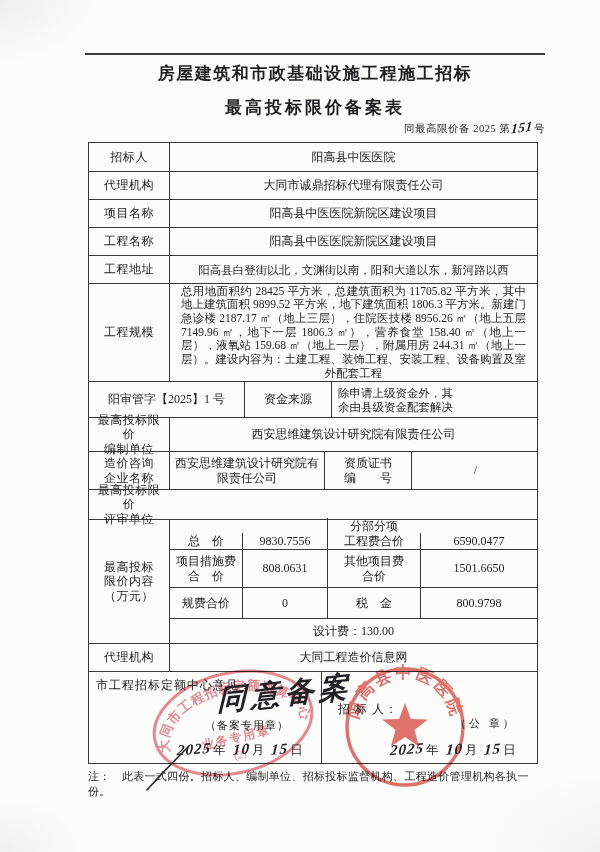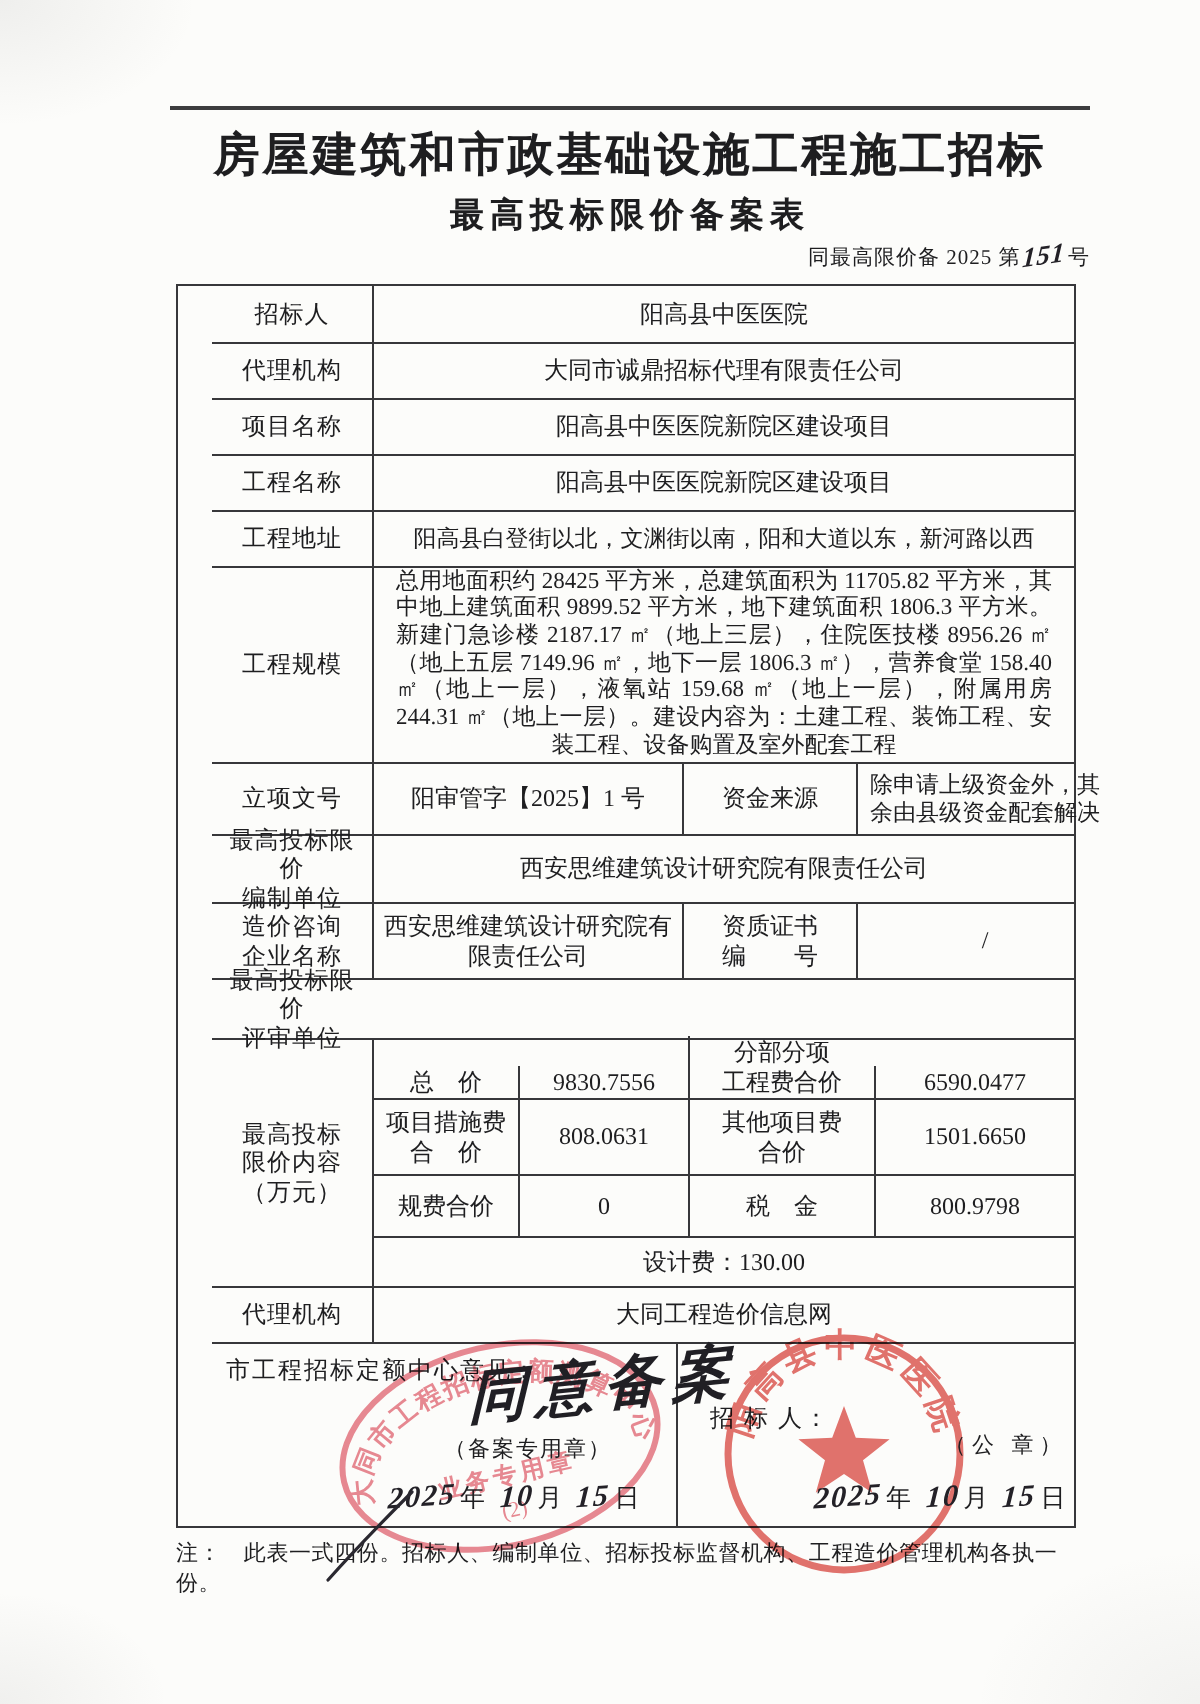--- a/index.html
+++ b/index.html
@@ -14,32 +14,32 @@
   .page {
     position:absolute; inset:0;
     background:
       radial-gradient(140px 90px at 0% 0%, rgba(120,120,118,.10), transparent 70%),
       radial-gradient(160px 110px at 100% 100%, rgba(120,120,118,.08), transparent 70%),
       radial-gradient(120px 80px at 0% 100%, rgba(120,120,118,.09), transparent 70%),
       #fcfcfa;
   }
   .toprule { position:absolute; left:85px; top:53px; width:460px; height:2px; background:#3c3c3e; }
   .title1 { position:absolute; left:85px; top:62px; width:460px; text-align:center;
-            font-size:23px; font-weight:bold; letter-spacing:1.5px; }
+            font-size:17px; font-weight:bold; letter-spacing:1.5px; }
   .title2 { position:absolute; left:85px; top:96px; width:460px; text-align:center;
             font-size:17px; font-weight:bold; letter-spacing:3px; }
   .docno  { position:absolute; left:85px; top:120px; width:460px; text-align:right;
             font-size:10.5px; letter-spacing:.5px; }
   .hand { display:inline-block; font-style:italic; font-weight:600; color:#232127;
           transform:rotate(-4deg) skewX(-8deg); }
   .docno .hand { font-size:13.5px; transform:rotate(-8deg) skewX(-12deg); margin:0 1px; }
 
   
   .tbl { position:absolute; left:88px; top:142px; width:450px; border:1px solid #37373a;
-         font-size:12px;padding-left:17px; }
+         font-size:12px; }
   .tr { display:flex; border-top:1px solid #37373a; align-items:stretch; }
   .tr:first-child { border-top:none; }
   .td { border-left:1px solid #37373a; display:flex; align-items:center; justify-content:center;
         text-align:center; padding:1px 4px; line-height:14.5px; }
   .td:first-child { border-left:none; }
   .pre { white-space:pre-line; }
   .c-label { width:80px; flex:none; letter-spacing:.5px; }
   .c-fill  { flex:1; }
   .c-155 { width:155px; flex:none; }
   .c-87  { width:87px;  flex:none; }
@@ -115,21 +115,20 @@
     </div>
 
     <div class="tr r98">
       <div class="td c-label">工程规模</div>
       <div class="td c-fill">
           <span class="scale-text">总用地面积约 28425 平方米，总建筑面积为 11705.82 平方米，其中地上建筑面积 9899.52 平方米，地下建筑面积 1806.3 平方米。新建门急诊楼 2187.17 ㎡（地上三层），住院医技楼 8956.26 ㎡（地上五层 7149.96 ㎡，地下一层 1806.3 ㎡），营养食堂 158.40 ㎡（地上一层），液氧站 159.68 ㎡（地上一层），附属用房 244.31 ㎡（地上一层）。建设内容为：土建工程、装饰工程、安装工程、设备购置及室外配套工程</span>
         </div>
     </div>
 
     <div class="tr r36">
-      <div class="td c-label">立项文号</div>
       <div class="td c-155">阳审管字【2025】1 号</div>
       <div class="td c-87">资金来源</div>
       <div class="td c-128 small">除申请上级资金外，其余由县级资金配套解决</div>
     </div>
 
     <div class="tr r34">
       <div class="td c-label pre">最高投标限价
 编制单位</div>
       <div class="td c-fill">西安思维建筑设计研究院有限责任公司</div>
     </div>

